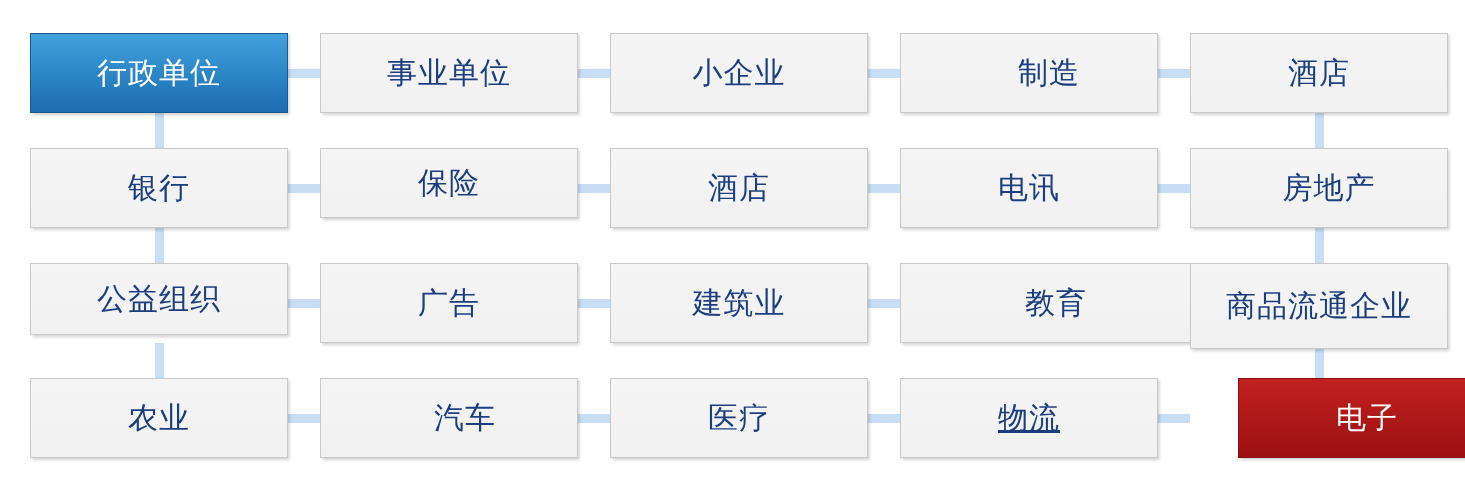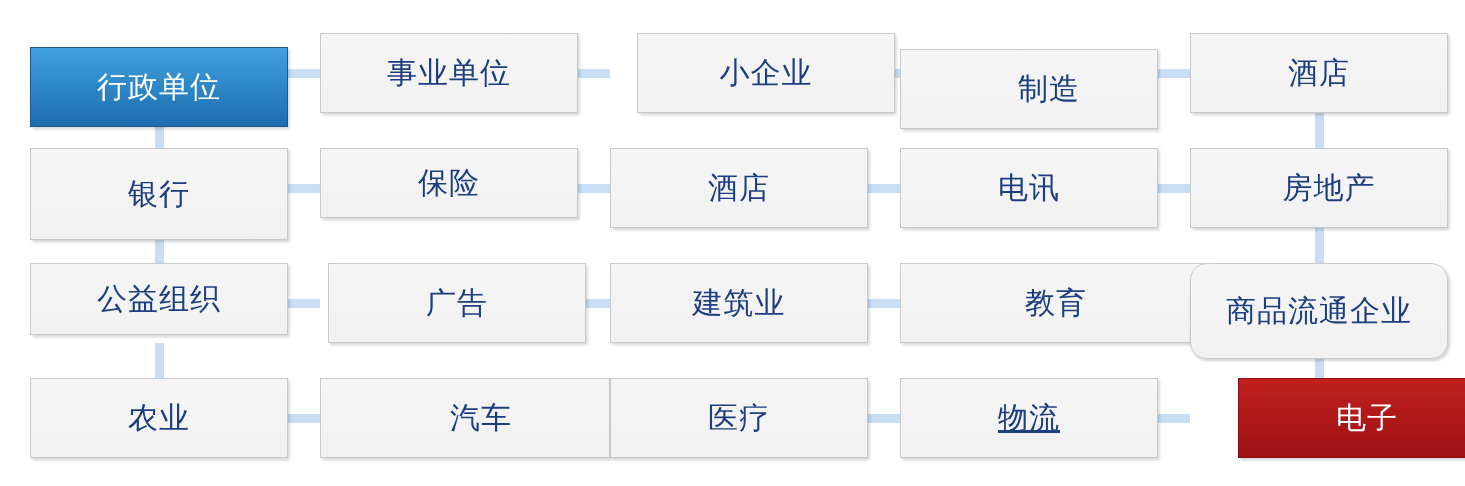--- a/index.html
+++ b/index.html
@@ -68,34 +68,34 @@
       <div class="connector" style="left: 868px; top: 413.5px; width: 32px; height: 9px;"></div>
       <div class="connector" style="left: 1158px; top: 413.5px; width: 32px; height: 9px;"></div>
       <div class="connector" style="left: 154.5px; top: 113px; width: 9px; height: 35px;"></div>
       <div class="connector" style="left: 154.5px; top: 228px; width: 9px; height: 35px;"></div>
       <div class="connector" style="left: 154.5px; top: 343px; width: 9px; height: 35px;"></div>
       <div class="connector" style="left: 1314.5px; top: 113px; width: 9px; height: 35px;"></div>
       <div class="connector" style="left: 1314.5px; top: 228px; width: 9px; height: 35px;"></div>
       <div class="connector" style="left: 1314.5px; top: 343px; width: 9px; height: 35px;"></div>
     </div>
   <div id="node-layer">
-      <div class="node start" style="left: 30px; top: 47px; width: 258px; height: 80px;">行政单位</div>
+      <div class="node start" style="left: 30px; top: 33px; width: 258px; height: 80px;">行政单位</div>
       <div class="node" style="left: 320px; top: 33px; width: 258px; height: 80px;">事业单位</div>
-      <div class="node" style="left: 610px; top: 33px; width: 258px; height: 80px; margin-left: 27px;">小企业</div>
-      <div class="node" style="left: 900px; top: 49px; width: 258px; height: 80px; padding-left: 40px;">制造</div>
+      <div class="node" style="left: 610px; top: 33px; width: 258px; height: 80px;">小企业</div>
+      <div class="node" style="left: 900px; top: 33px; width: 258px; height: 80px; padding-left: 40px;">制造</div>
       <div class="node" style="left: 1190px; top: 33px; width: 258px; height: 80px;">酒店</div>
-      <div class="node" style="left: 30px; top: 148px; width: 258px; height: 92px;">银行</div>
+      <div class="node" style="left: 30px; top: 148px; width: 258px; height: 80px;">银行</div>
       <div class="node" style="left: 320px; top: 148px; width: 258px; height: 70px;">保险</div>
       <div class="node" style="left: 610px; top: 148px; width: 258px; height: 80px;">酒店</div>
       <div class="node" style="left: 900px; top: 148px; width: 258px; height: 80px;">电讯</div>
       <div class="node" style="left: 1190px; top: 148px; width: 258px; height: 80px; padding-left: 20px;">房地产</div>
       <div class="node" style="left: 30px; top: 263px; width: 258px; height: 72px;">公益组织</div>
-      <div class="node" style="left: 328px; top: 263px; width: 258px; height: 80px;">广告</div>
+      <div class="node" style="left: 320px; top: 263px; width: 258px; height: 80px;">广告</div>
       <div class="node" style="left: 610px; top: 263px; width: 258px; height: 80px;">建筑业</div>
       <div class="node" style="left: 900px; top: 263px; width: 312px; height: 80px;">教育</div>
-      <div class="node" style="left: 1190px; top: 263px; width: 258px; height: 96px; border-radius: 17px;">商品流通企业</div>
+      <div class="node" style="left: 1190px; top: 263px; width: 258px; height: 86px;">商品流通企业</div>
       <div class="node" style="left: 30px; top: 378px; width: 258px; height: 80px;">农业</div>
-      <div class="node" style="left: 320px; top: 378px; width: 290px; height: 80px; padding-left: 32px;">汽车</div>
+      <div class="node" style="left: 320px; top: 378px; width: 258px; height: 80px; padding-left: 32px;">汽车</div>
       <div class="node" style="left: 610px; top: 378px; width: 258px; height: 80px;">医疗</div>
       <div class="node" style="left: 900px; top: 378px; width: 258px; height: 80px; text-decoration: underline;">物流</div>
       <div class="node end" style="left: 1190px; top: 378px; width: 258px; height: 80px;">电子</div>
     </div>
 </div>
 
 </body></html>

